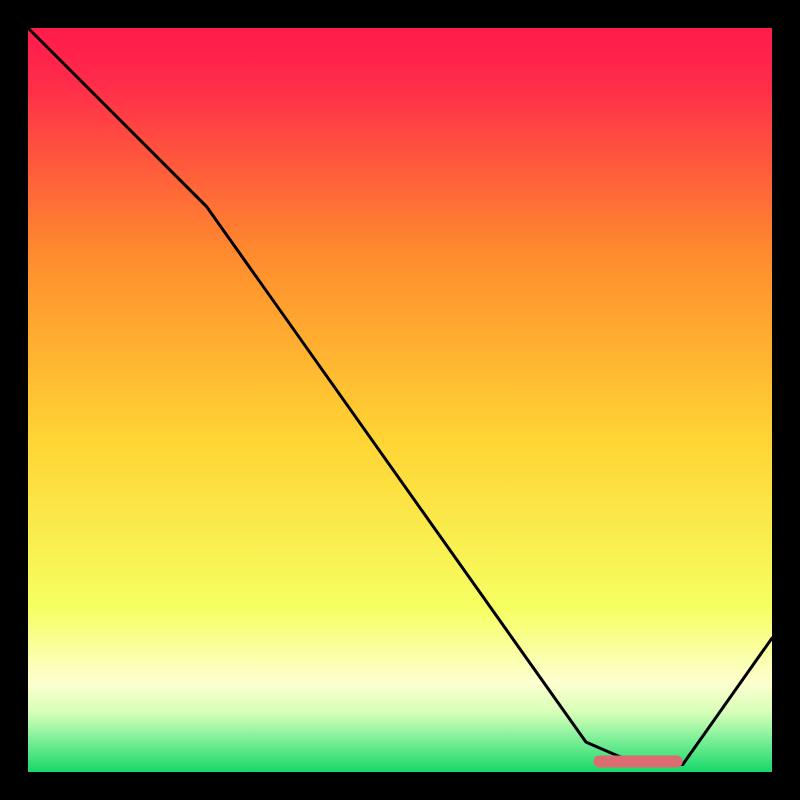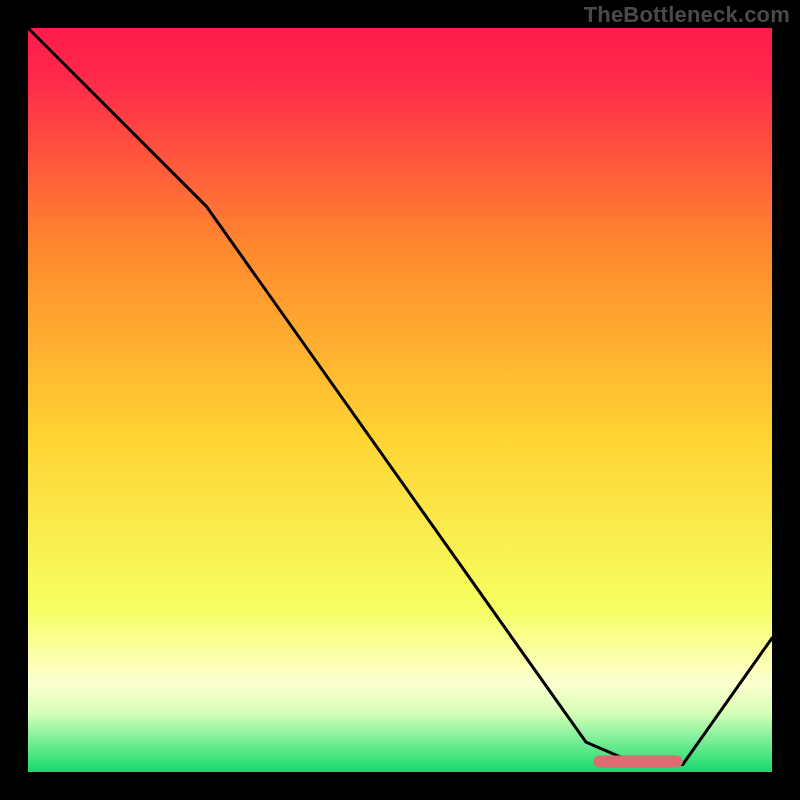--- a/index.html
+++ b/index.html
@@ -36,21 +36,20 @@
     font-weight: bold;
     letter-spacing: 0.2px;
     user-select: none;
   }
 </style>
 </head>
 <body>
 
 <div class="frame">
 
-  <div class="watermark">TheBottleneck.com</div>
 
   <div class="plot-area">
     <svg id="plot-svg" width="744" height="744" viewBox="0 0 744 744">
         <defs>
           <linearGradient id="bg" x1="0" y1="0" x2="0" y2="1">
             <stop offset="0%" stop-color="#ff1b4b"></stop>
             <stop offset="7%" stop-color="#ff2a4a"></stop>
             <stop offset="30%" stop-color="#ff8a2e"></stop>
             <stop offset="55%" stop-color="#ffd433"></stop>
             <stop offset="78%" stop-color="#f6ff62"></stop>

